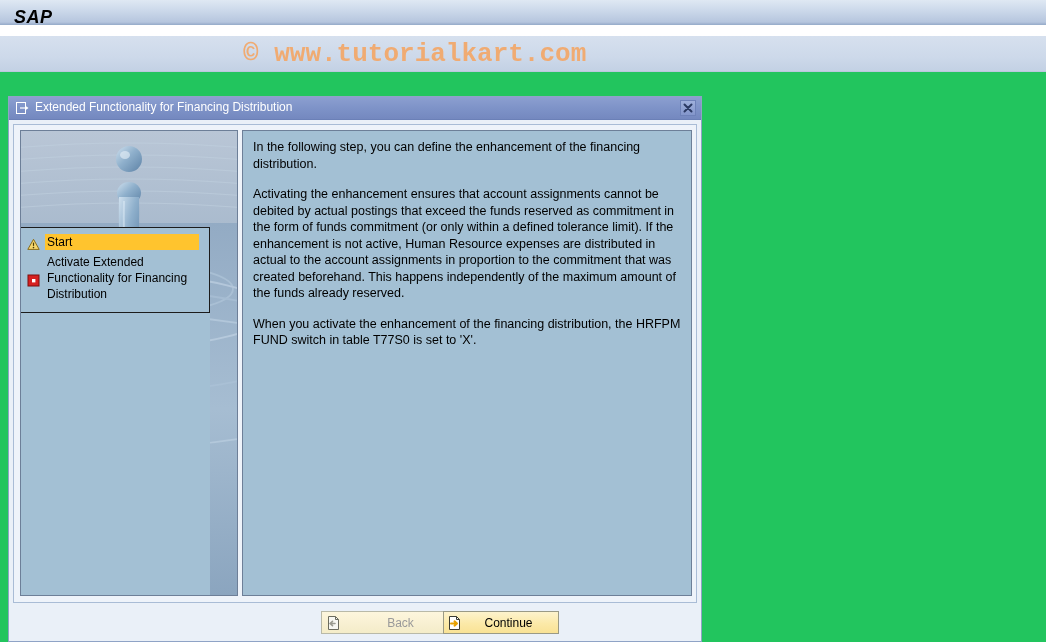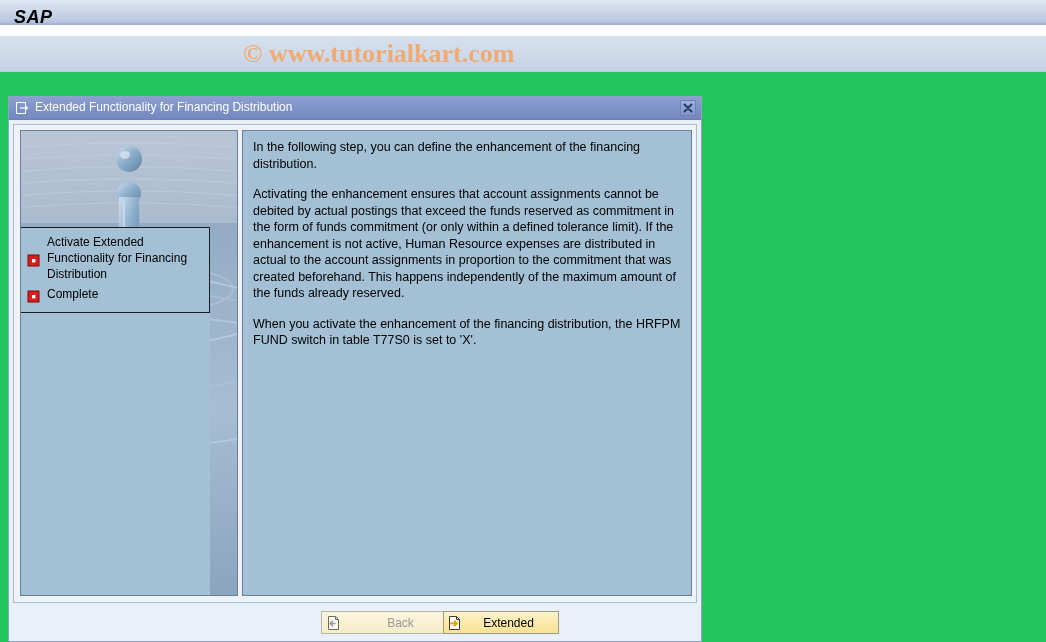--- a/index.html
+++ b/index.html
@@ -39,21 +39,21 @@
     position: absolute;
     left: 0; top: 36px;
     width: 1046px; height: 36px;
     background: linear-gradient(to bottom, #d6e0ee 0%, #cdd9ea 60%, #c3d1e4 100%);
     border-bottom: 1px solid #b9c8de;
     box-sizing: border-box;
   }
   .watermark-text {
     position: absolute;
     left: 243px; top: 3px;
-    font-family: Liberation Serif, serif;
+    font-family: Liberation Mono, monospace;
     font-size: 26px;
     font-weight: bold;
     color: #f0ab72;
     white-space: nowrap;
   }
 
   
   .page-body {
     position: absolute;
     left: 0; top: 72px;
@@ -310,40 +310,41 @@
           <ellipse cx="108" cy="62" rx="12" ry="11" fill="url(#dropGrad)"></ellipse>
           <path d="M98 66 Q97 110 101 134 L115 134 Q119 110 118 66 Z" fill="url(#dropGrad)"></path>
           <ellipse cx="108" cy="136" rx="12" ry="5" fill="#6f93b4" opacity="0.75"></ellipse>
           <path d="M103 70 Q102 108 105 130" stroke="#dcebf6" stroke-width="2" fill="none" opacity="0.55"></path>
         </svg>
 
         <div class="nav-solid-cover"></div>
 
         <div class="step-list">
 
+          <div class="step active">
+            <span class="step-icon">
+              <svg width="13" height="13" viewBox="0 0 13 13">
+                <path d="M6.5 1.3 L12.2 11.4 L0.8 11.4 Z" fill="#f5d76e" stroke="#8a6d1a" stroke-width="1"></path>
+                <path d="M6.5 4.6 v3.3" stroke="#4a3a06" stroke-width="1.2"></path>
+                <circle cx="6.5" cy="9.6" r="0.8" fill="#4a3a06"></circle>
+              </svg>
+            </span>
+            <span class="step-label">Start</span>
+          </div>
 
           <div class="step">
             <span class="step-icon">
               <svg width="13" height="13" viewBox="0 0 13 13">
                 <rect x="1" y="1" width="11" height="11" fill="#d62020" stroke="#7e0d0d" stroke-width="1"></rect>
                 <rect x="5" y="5" width="3.4" height="3.4" fill="#ffffff"></rect>
               </svg>
             </span>
             <span class="step-label">Activate Extended Functionality for Financing Distribution</span>
           </div>
 
-          <div class="step">
-            <span class="step-icon">
-              <svg width="13" height="13" viewBox="0 0 13 13">
-                <rect x="1" y="1" width="11" height="11" fill="#d62020" stroke="#7e0d0d" stroke-width="1"></rect>
-                <rect x="5" y="5" width="3.4" height="3.4" fill="#ffffff"></rect>
-              </svg>
-            </span>
-            <span class="step-label">Complete</span>
-          </div>
 
         </div>
       </div>
 
       <div class="text-panel">
         <p>In the following step, you can define the enhancement of the financing distribution.</p>
         <p>Activating the enhancement ensures that account assignments cannot be debited by actual postings that exceed the funds reserved as commitment in the form of funds commitment (or only within a defined tolerance limit). If the enhancement is not active, Human Resource expenses are distributed in actual to the account assignments in proportion to the commitment that was created beforehand. This happens independently of the maximum amount of the funds already reserved.</p>
         <p>When you activate the enhancement of the financing distribution, the HRFPM FUND switch in table T77S0 is set to 'X'.</p>
       </div>
 
@@ -363,20 +364,20 @@
       </div>
 
       <div class="btn" id="btn-continue">
         <span class="btn-icon">
           <svg width="16" height="16" viewBox="0 0 16 16">
             <path d="M2.5 1.5 h7 l3 3 v10 h-10 z" fill="#ffffff" stroke="#3b3b33" stroke-width="1"></path>
             <path d="M9.5 1.5 v3 h3" fill="none" stroke="#3b3b33" stroke-width="1"></path>
             <path d="M4 8.5 H9.5 M7.5 6.3 L10 8.5 L7.5 10.7" fill="none" stroke="#e8a100" stroke-width="2" stroke-linecap="round" stroke-linejoin="round"></path>
           </svg>
         </span>
-        <span class="btn-label">Extended</span>
+        <span class="btn-label">Continue</span>
       </div>
 
 
     </div>
 
   </div>
 </div>
 
 </body></html>

